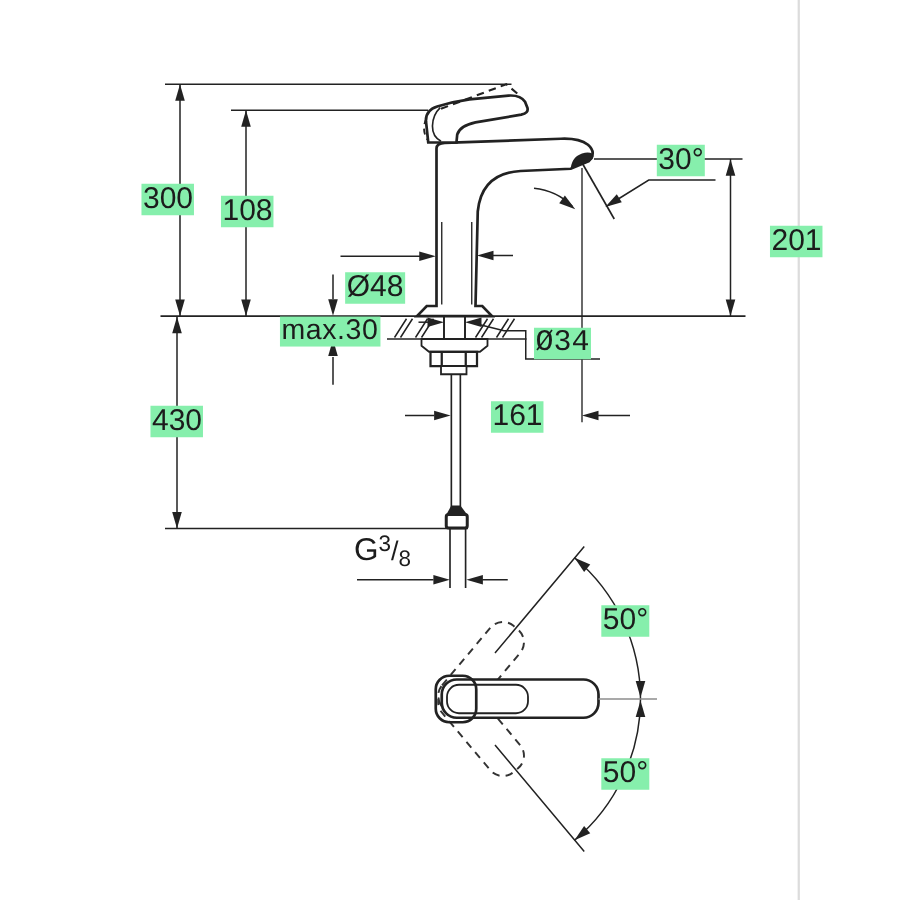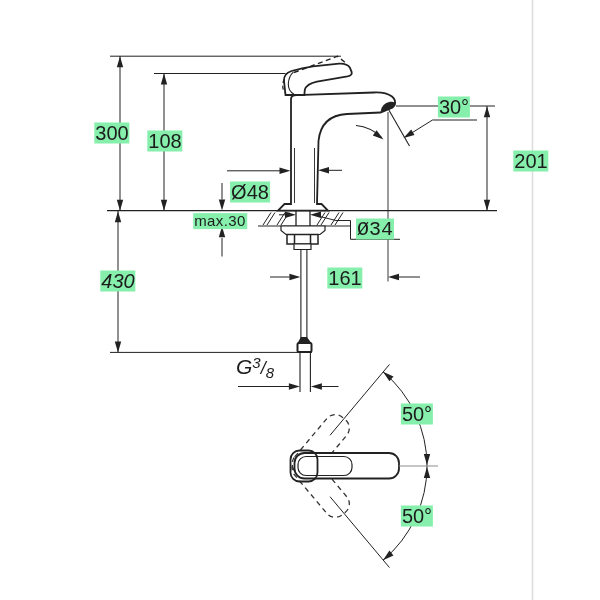--- a/index.html
+++ b/index.html
@@ -1,23 +1,23 @@
 <!DOCTYPE html>
 <html><head>
 <meta charset="utf-8">
 <style>
   html,body{margin:0;padding:0;background:#fff;}
   .canvas{position:relative;width:600px;height:600px;background:#fff;overflow:hidden;
           font-family:"Liberation Sans","DejaVu Sans",sans-serif;}
   svg{position:absolute;left:0;top:0;}
   .lbl{position:absolute;transform:translate(-50%,-50%);background:#86efac;color:#1c1c1c;
        font-size:20px;line-height:1.05;white-space:nowrap;padding:0 1px;text-align:center;}
-  .lbl.small{font-size:15px;letter-spacing:.4px;}
+  .lbl.small{font-size:19px;letter-spacing:.4px;}
   .thread{position:absolute;left:236px;top:355px;background:#fff;color:#1c1c1c;
-          font-size:21px;line-height:1;white-space:nowrap;font-style:italic;}
+          font-size:21px;line-height:1;white-space:nowrap;}
   .thread .sup{font-size:15px;vertical-align:6px;}
   .thread .slash{font-size:18px;}
   .thread .sub{font-size:15px;vertical-align:-4px;}
 </style>
 </head>
 <body>
 
 <div class="canvas">
 
 <svg width="600" height="600" viewBox="0 0 600 600">
@@ -118,21 +118,21 @@
       <polygon points="383,371.8 393.5,376.4 389.4,381.3"></polygon>
       <polygon points="427,465 423.8,454 430.2,454"></polygon>
       <polygon points="427,467 423.8,478 430.2,478"></polygon>
       <polygon points="383,560.2 389.4,550.6 393.5,555.5"></polygon>
     </g>
   </g>
 </svg>
 
 <div class="lbl" style="left:112px;top:133px;">300</div>
 <div class="lbl" style="left:165px;top:141px;">108</div>
-<div class="lbl" style="left:118px;top:281px;font-style:italic;">430</div>
+<div class="lbl" style="left:118px;top:281px;">430</div>
 <div class="lbl" style="left:250px;top:160px;margin-top:32px;">Ø48</div>
 <div class="lbl small" style="left:220px;top:221px;">max.30</div>
 <div class="lbl" style="left:375px;top:229px;font-family:Liberation Mono, monospace;">Ø34</div>
 <div class="lbl" style="left:454px;top:107px;">30°</div>
 <div class="lbl" style="left:487px;top:161px;margin-left:44px;">201</div>
 <div class="lbl" style="left:345px;top:278px;">161</div>
 <div class="lbl" style="left:417px;top:414px;">50°</div>
 <div class="lbl" style="left:417px;top:516px;">50°</div>
 <div class="thread">
   <span>G</span><span class="sup">3</span><span class="slash">/</span><span class="sub">8</span>

